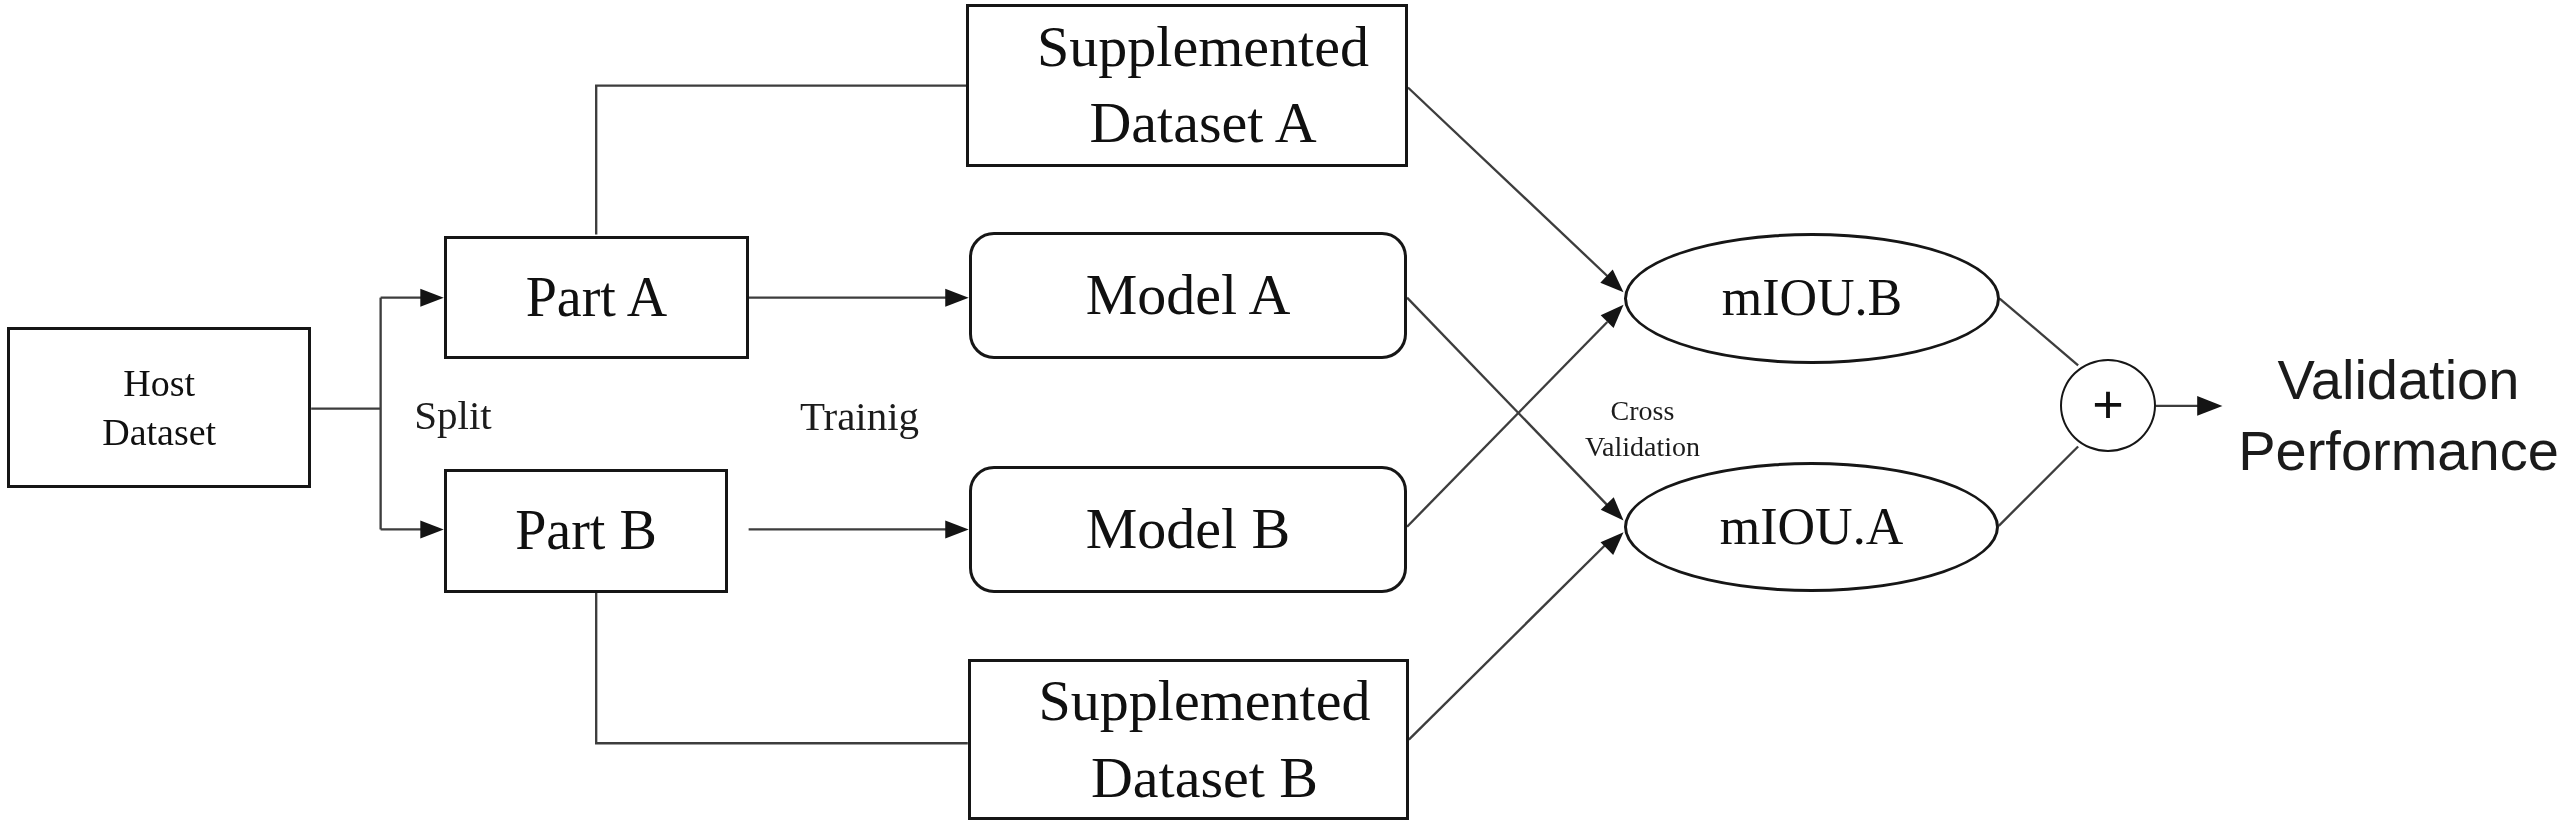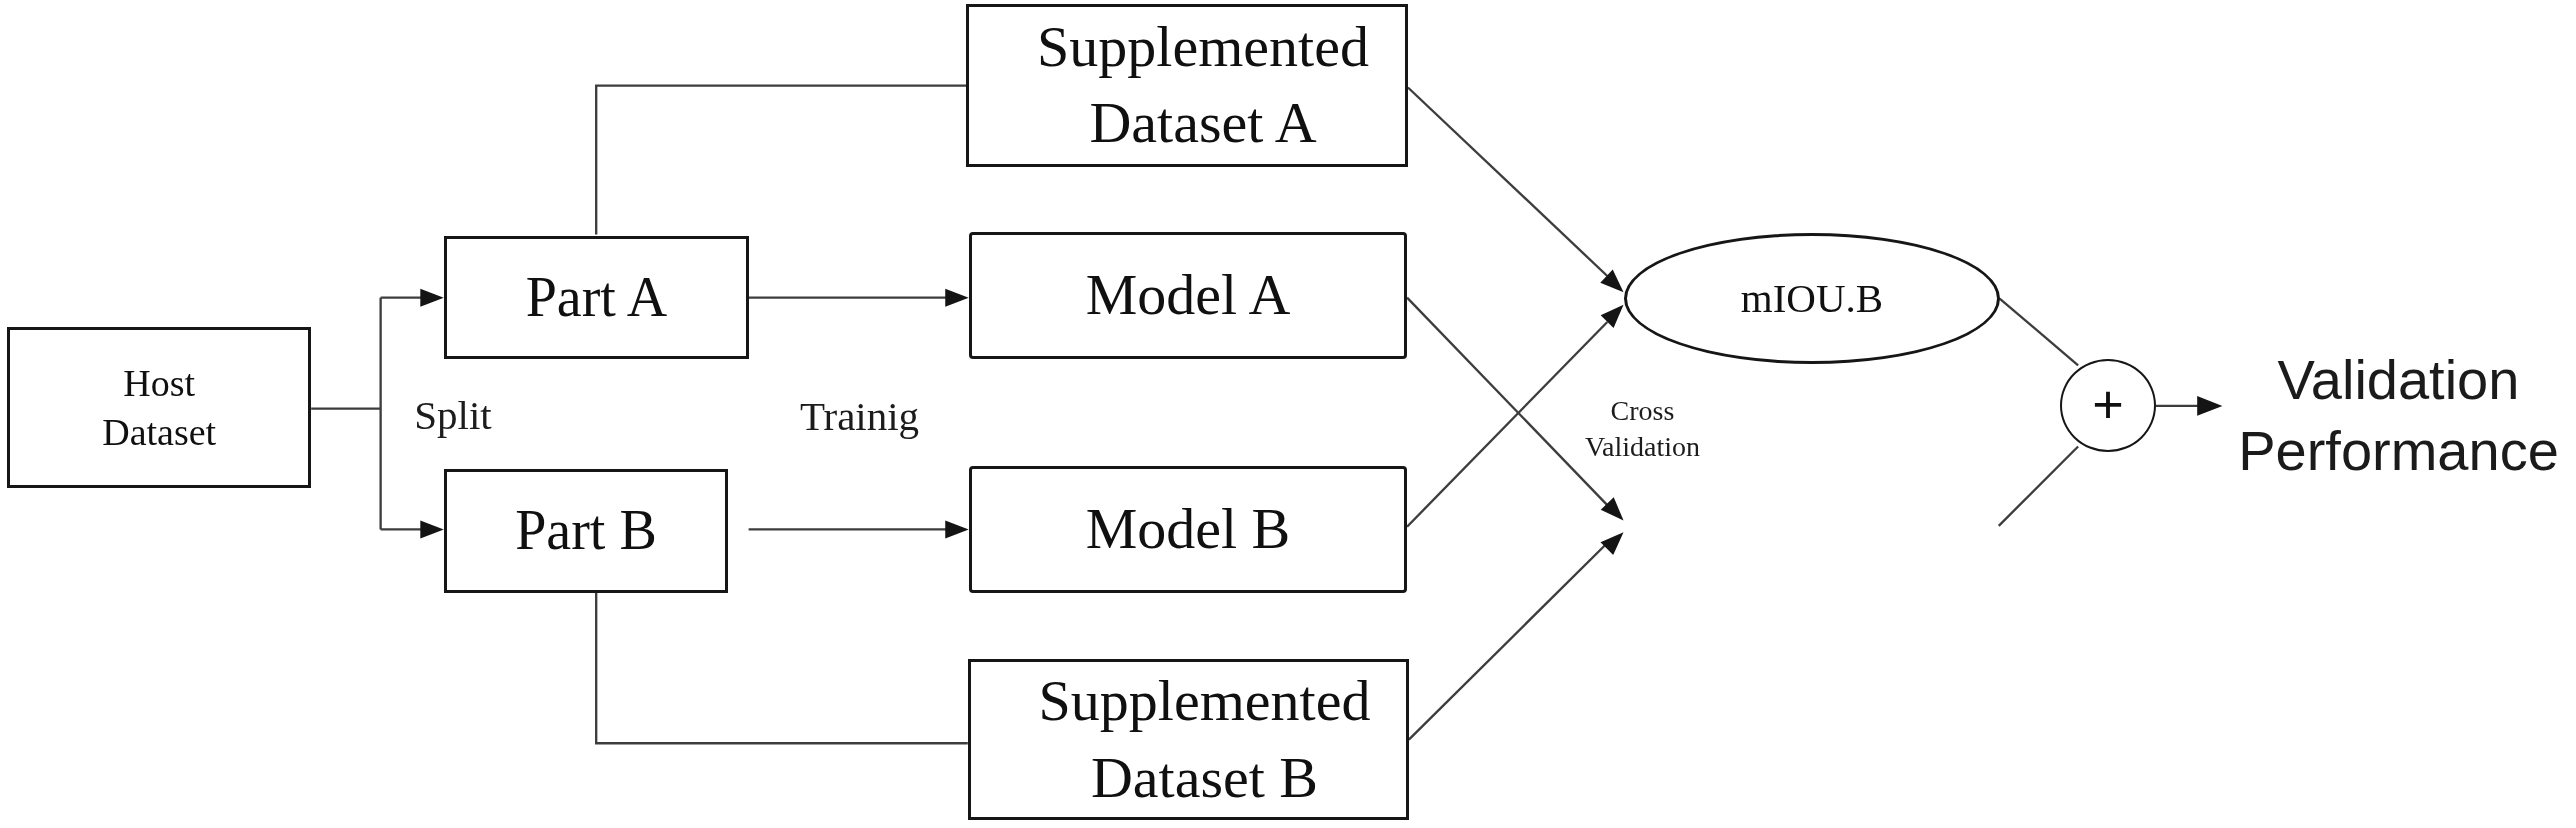--- a/index.html
+++ b/index.html
@@ -21,27 +21,27 @@
     display:flex;
     flex-direction:column;
     align-items:center;
     justify-content:center;
     text-align:center;
     color:#101010;
     line-height:1.28;
   }
   .node span{display:block;}
   .rect-node{border-radius:0;}
-  .rounded-node{border-radius:4px;}
+  .rounded-node{border-radius:25px;}
   .ellipse-node{border-radius:50%;border-width:3.6px;}
   .fs-host{font-size:38px;}
   .fs-part{font-size:56px;}
   .fs-supp{font-size:58px;line-height:1.32;padding-left:32px;}
   .fs-model{font-size:58px;}
-  .fs-miou{font-size:41px;align-items:center;}
+  .fs-miou{font-size:52px;align-items:center;}
   .plus-node{
     border-width:2.7px;
     font-family:"Liberation Sans", sans-serif;
     font-size:54px;
     font-weight:400;
     line-height:1;
     padding-bottom:3.6px;
   }
   .freelabel{
     position:absolute;
@@ -135,20 +135,23 @@
 
   <div class="node rect-node fs-supp" style="left:968px;top:659px;width:441px;height:161px;">
     <span>Supplemented</span>
     <span>Dataset B</span>
   </div>
 
   <div class="node ellipse-node fs-miou" style="left:1624px;top:233px;width:376px;height:131px;">
     <span>mIOU.B</span>
   </div>
 
+  <div class="node ellipse-node fs-miou" style="left:1624px;top:462px;width:375px;height:130px;">
+    <span>mIOU.A</span>
+  </div>
 
   <div class="node ellipse-node plus-node" style="left:2060px;top:359px;width:96px;height:93px;">
     <span>+</span>
   </div>
 
   <div class="freelabel" style="left:390px;top:390px;width:126px;">
     <span>Split</span>
   </div>
 
   <div class="freelabel" style="left:785px;top:391px;width:149px;">

